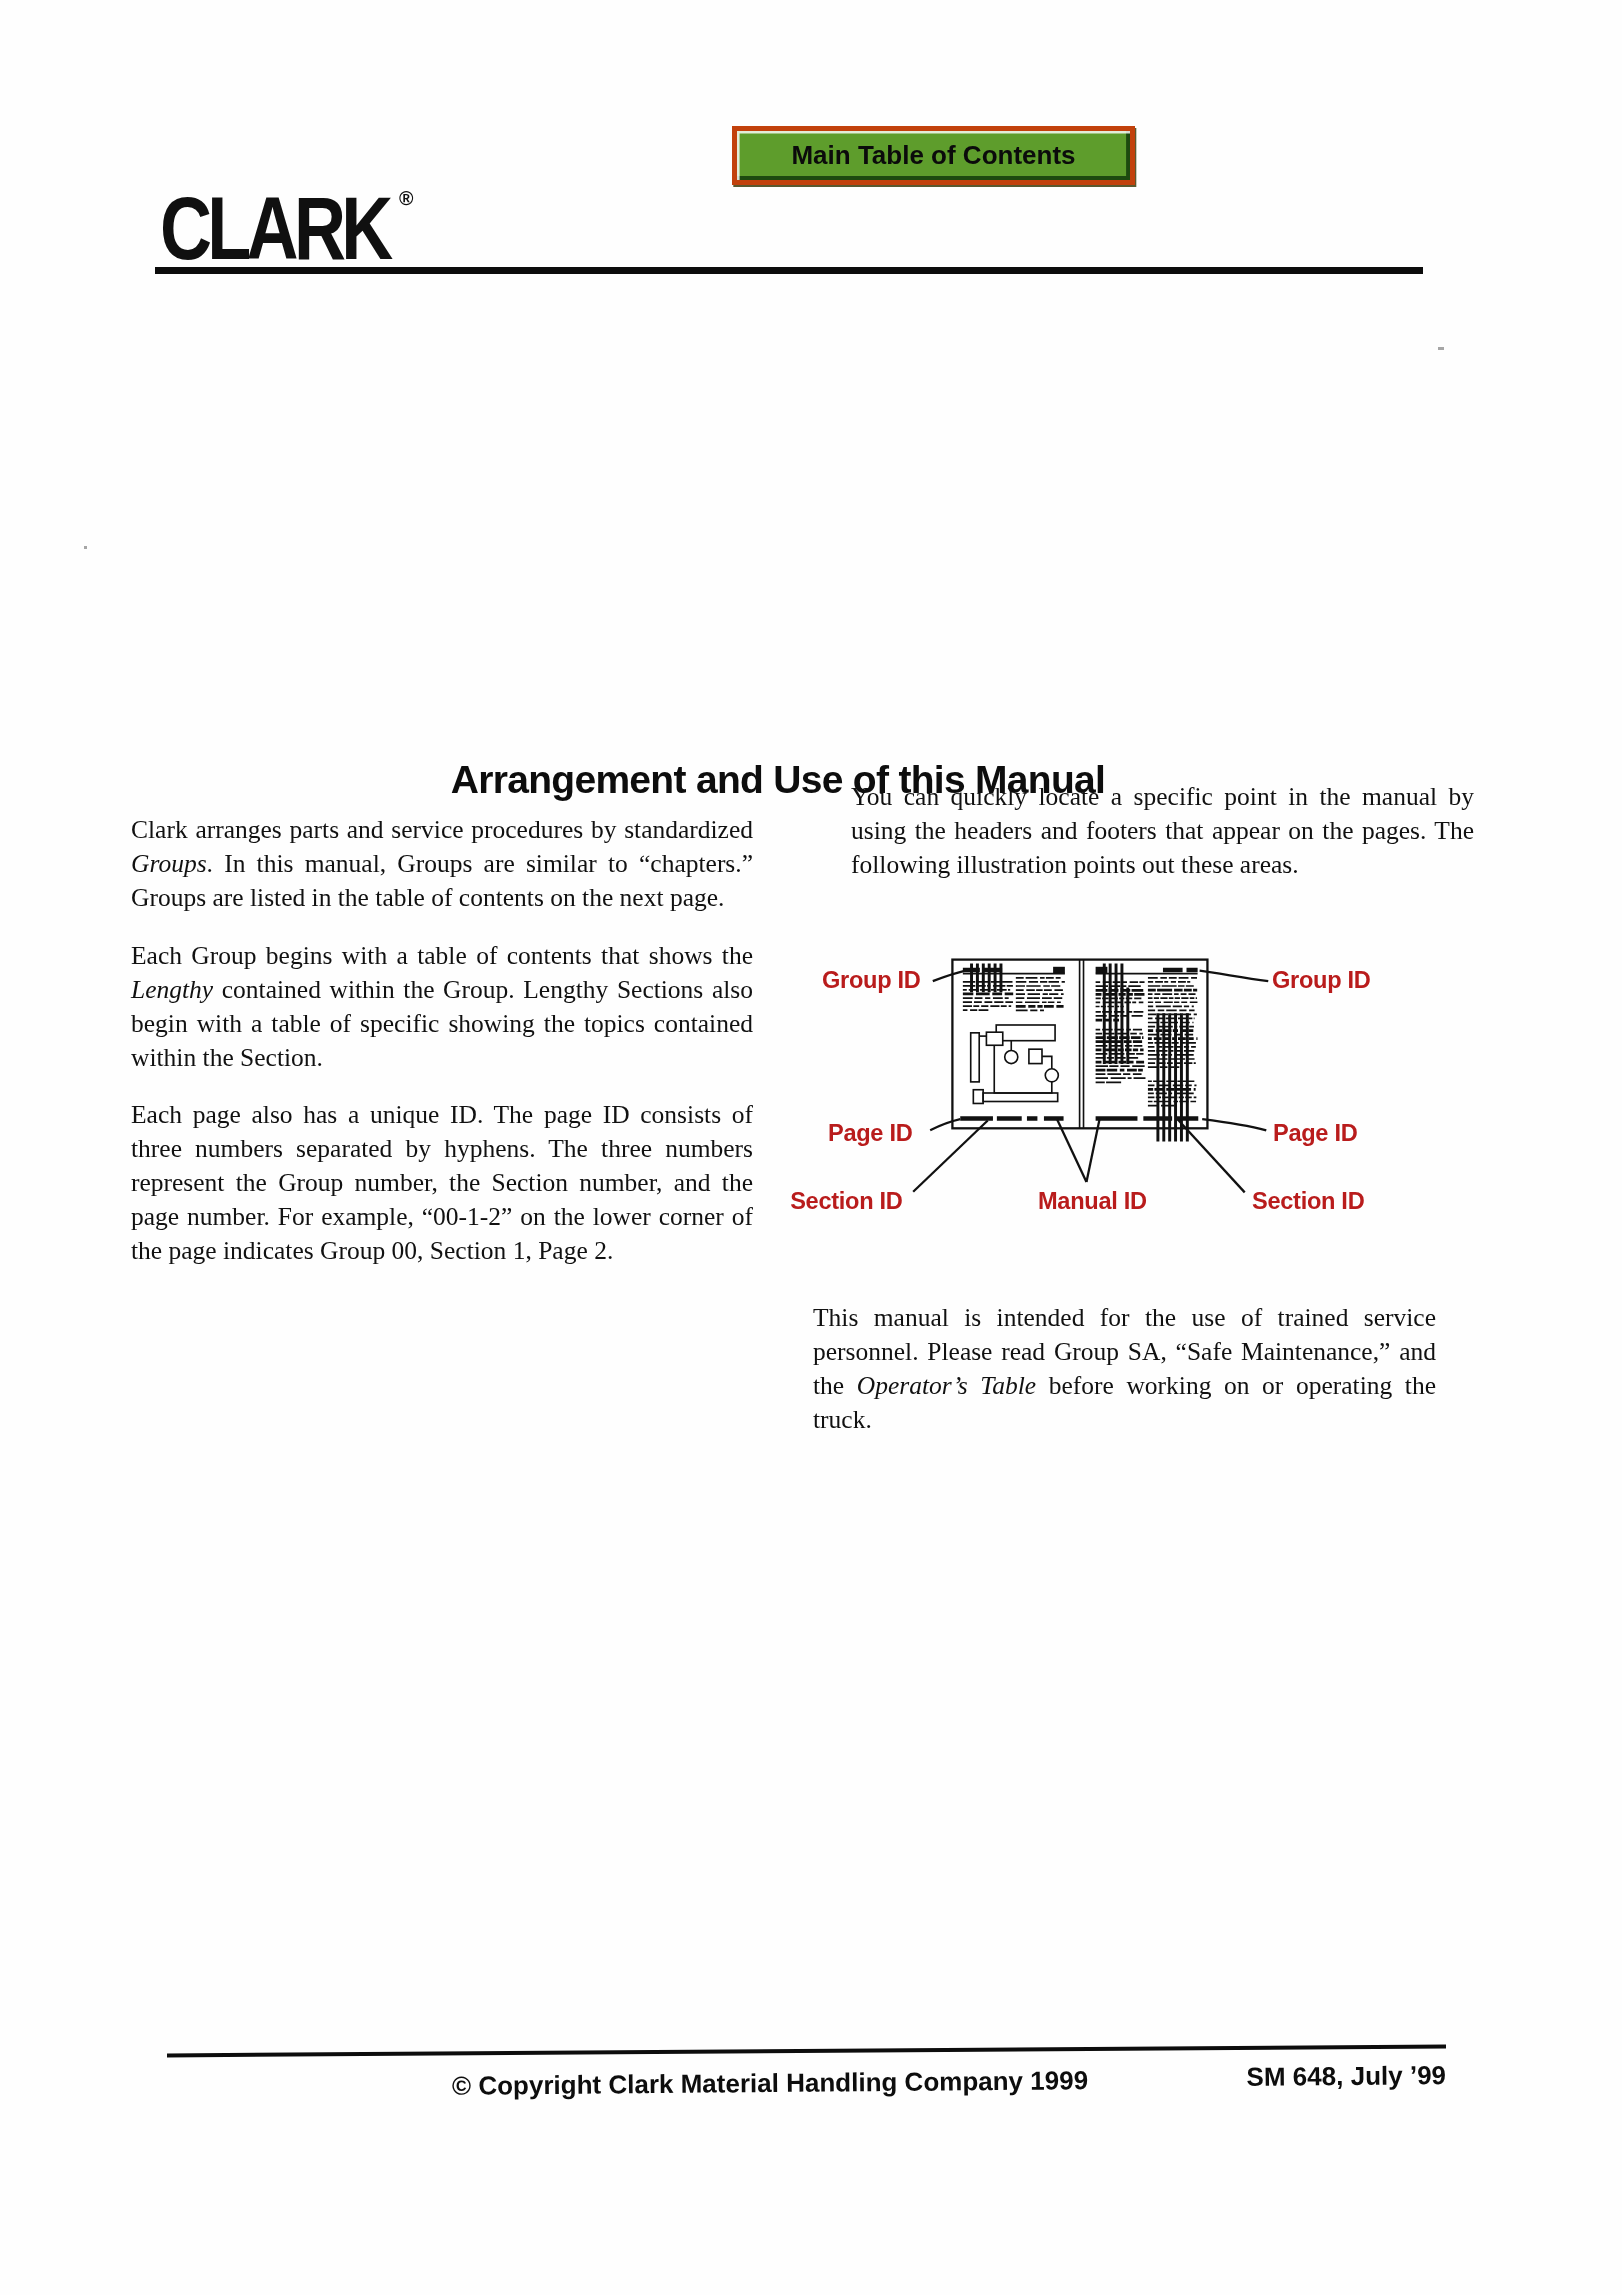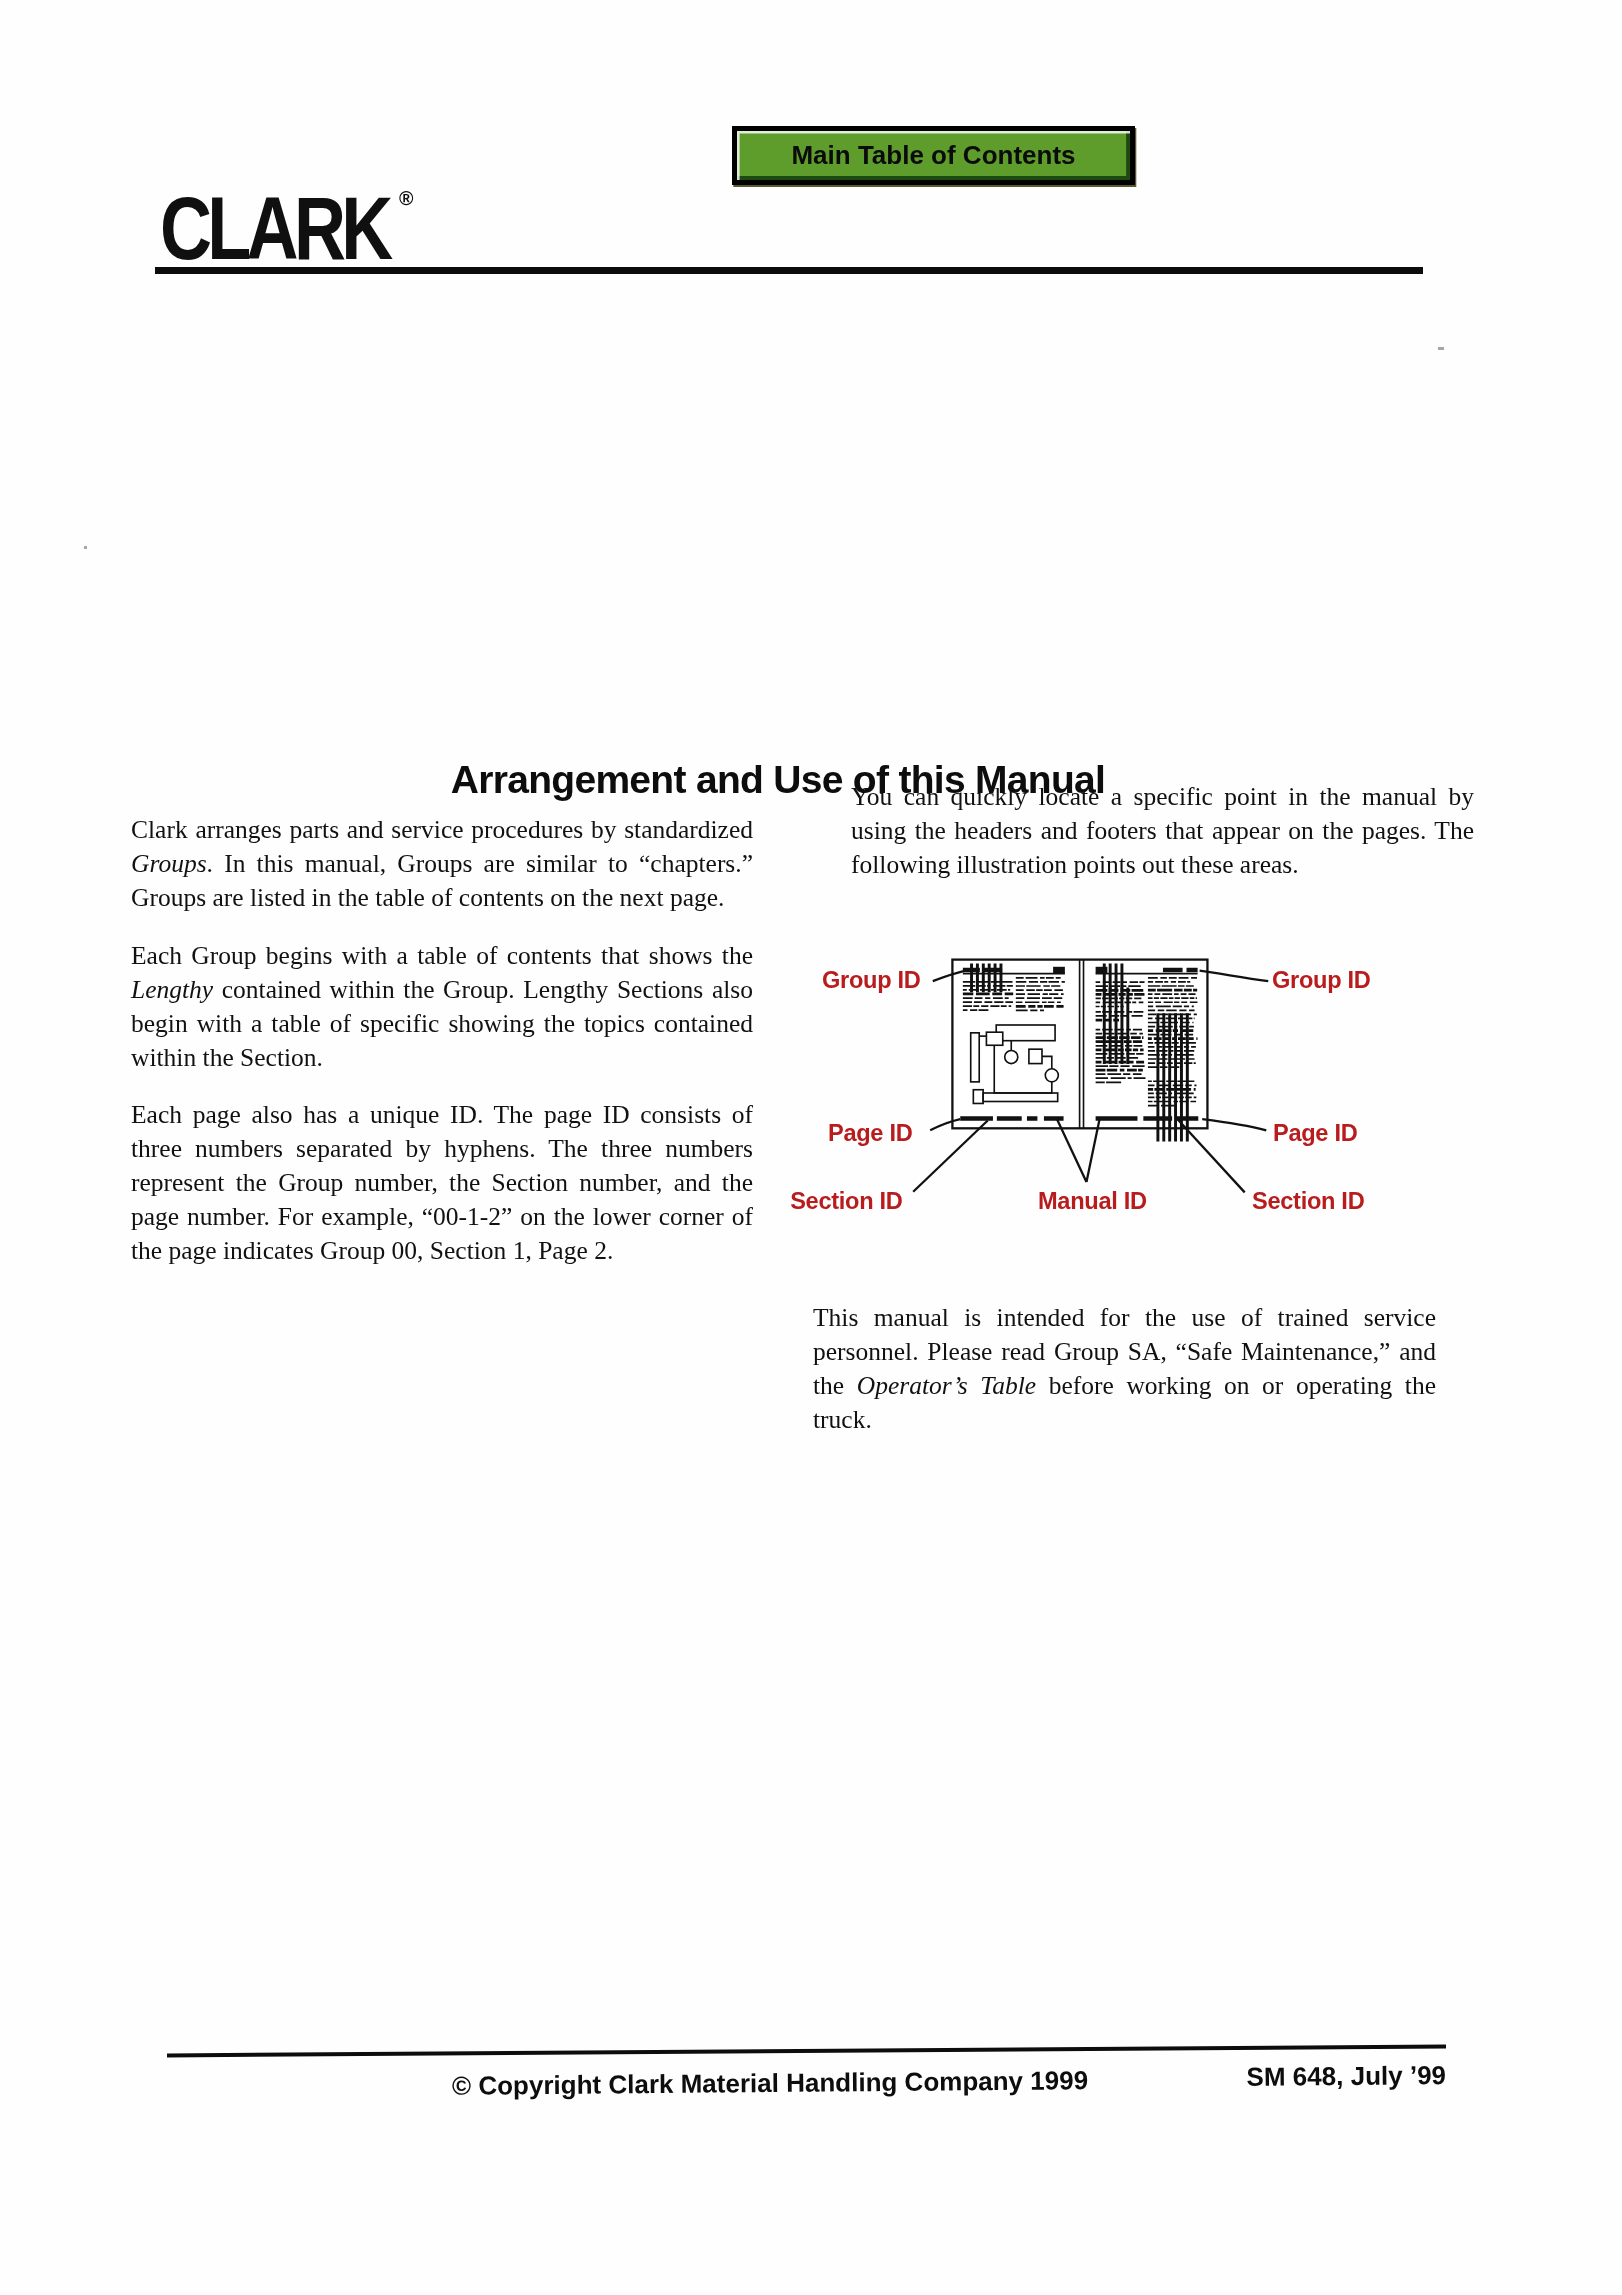--- a/index.html
+++ b/index.html
@@ -1,21 +1,21 @@
 <!DOCTYPE html>
 <html lang="en" style="font-size:10.5px"><head>
 <meta charset="utf-8">
 <style>
   html,body{margin:0;padding:0;background:#ffffff;}
   .sheet{position:relative;width:1623px;height:2295px;background:#fefefec;background:#fefefe;
          font-family:"Liberation Serif",serif;color:#101010;overflow:hidden;}
 
   
   .toc-btn{position:absolute;left:732px;top:126px;width:403px;height:59px;
-           background:#000000;padding:4.6px;box-sizing:border-box;
+           background:#c2410c;padding:4.6px;box-sizing:border-box;
            box-shadow:1.3px 2px 0 0 rgba(60,60,10,.85);cursor:pointer;}
   .toc-btn-inner{width:100%;height:100%;background:#5e9d2c;
            display:flex;align-items:center;justify-content:center;
            box-shadow:inset 2.6px 2.6px 0 0 rgba(255,255,255,.82), inset -3.9px -3.9px 0 0 #1d4a0f;
            font-family:"Liberation Sans",sans-serif;font-weight:700;font-size:26px;color:#0b0b0b;}
 
   
   .logo-clark{position:absolute;left:160px;top:184px;line-height:1;
            font-family:"Liberation Sans",sans-serif;font-weight:900;font-size:80px;
            letter-spacing:-5.2px;transform:scale(.9,1.12);transform-origin:left top;}

